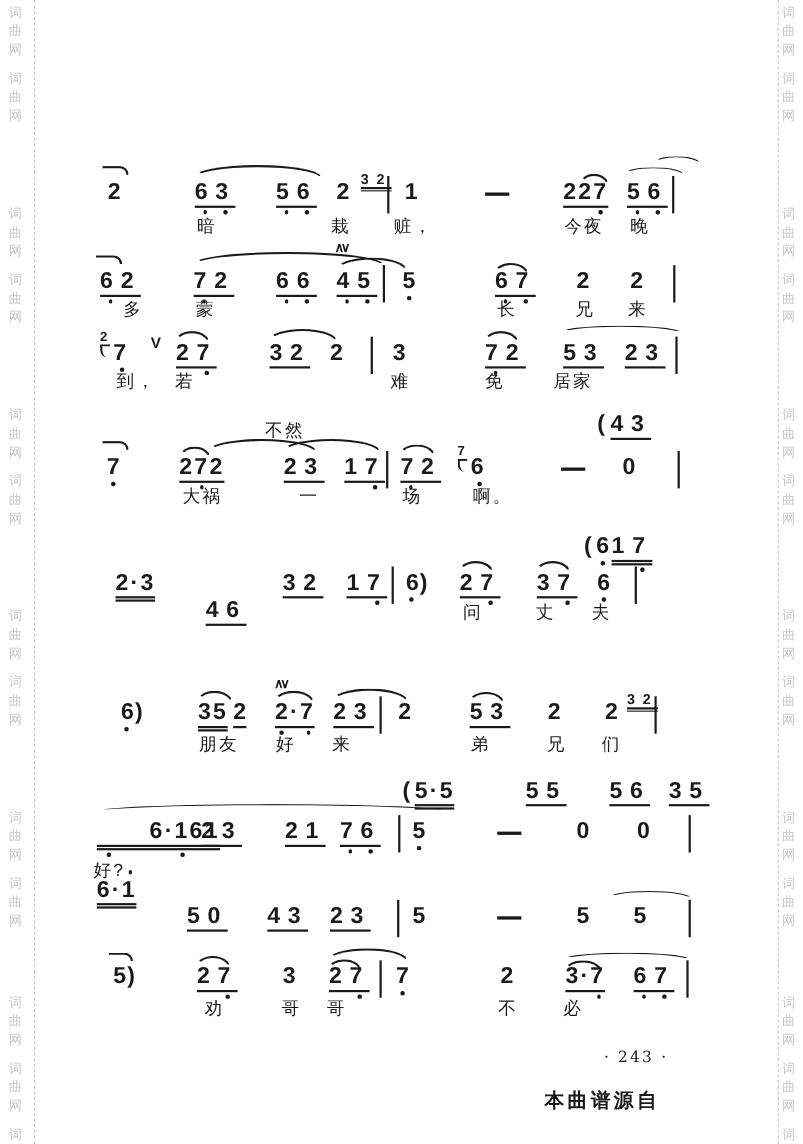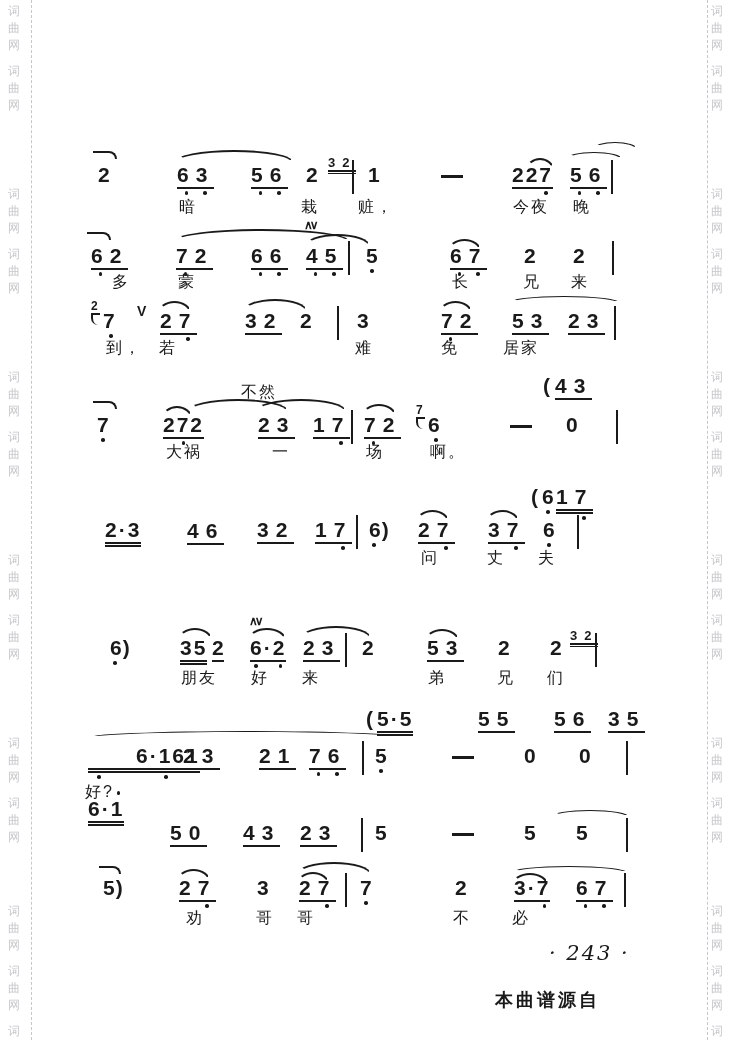--- a/index.html
+++ b/index.html
@@ -28,22 +28,22 @@
   .ghook{width:7px;height:10px;border-top:2px solid #1a1a1a;border-left:2px solid #1a1a1a;
          border-bottom-left-radius:7px;margin-top:1px;}
   .arc{position:absolute;height:12px;box-sizing:border-box;
        border:2px solid transparent;border-top:2px solid #1a1a1a;
        border-radius:50% / 100% 100% 0 0;}
   .arc.flat{height:7px;border-top-width:1.8px;}
   .arc.frag{border:0;height:8px;border-top:2px solid #1a1a1a;border-right:2px solid #1a1a1a;
             border-top-right-radius:8px 6px;border-radius:0 8px 0 0;}
   .arc.tr{border:0;height:12px;font-weight:bold;font-size:12px;line-height:10px;letter-spacing:-3px;color:#1a1a1a;}
   .lyr{position:absolute;font-size:16px;line-height:19px;letter-spacing:2px;white-space:nowrap;color:#1a1a1a;}
-  #pageno{position:absolute;font-family:"DejaVu Serif",serif;font-style:italic;
-          font-size:21px;letter-spacing:2px;}
+  #pageno{position:absolute;font-family:"DejaVu Serif",serif;
+          font-size:14px;letter-spacing:2px;margin-top:12px;}
   #footer-prefix{position:absolute;font-weight:bold;font-size:18px;letter-spacing:3px;}
   #footer-brand{position:absolute;font-weight:bold;font-size:22px;letter-spacing:2px;}
 </style>
 </head>
 <body>
 
 <div id="page">
   <div class="guide" id="guide-left" style="left: 31px;"></div>
   <div class="guide" id="guide-right" style="left: 707px;"></div>
   <div class="wm-col" id="wm-left" style="left: 8px;">
@@ -514,21 +514,21 @@
           <i>
             <b></b>
           </i>
         </div>
       </div>
       <div class="tok" style="left: 105px; top: 519px;">
         <span class="num" style="letter-spacing: 2px;">2·3</span>
         <div class="ul"></div>
         <div class="ul"></div>
       </div>
-      <div class="tok" style="left: 187px; top: 520px;">
+      <div class="tok" style="left: 187px; top: 544px;">
         <span class="num" style="letter-spacing: 7px;">46</span>
         <div class="ul"></div>
       </div>
       <div class="tok" style="left: 257px; top: 519px;">
         <span class="num" style="letter-spacing: 7px;">32</span>
         <div class="ul"></div>
       </div>
       <div class="tok" style="left: 315px; top: 519px;">
         <span class="num" style="letter-spacing: 7px;">17</span>
         <div class="ul"></div>
@@ -599,21 +599,21 @@
       <div class="tok" style="left: 180px; top: 637px;">
         <span class="num" style="letter-spacing: 2px;">35</span>
         <div class="ul"></div>
         <div class="ul"></div>
       </div>
       <div class="tok" style="left: 212px; top: 637px;">
         <span class="num" style="letter-spacing: 0px;">2</span>
         <div class="ul"></div>
       </div>
       <div class="tok" style="left: 250px; top: 637px;">
-        <span class="num" style="letter-spacing: 2px;">6·2</span>
+        <span class="num" style="letter-spacing: 2px;">2·7</span>
         <div class="ul"></div>
         <div class="dots">
           <i>
             <b></b>
           </i>
           <i></i>
           <i>
             <b></b>
           </i>
         </div>

